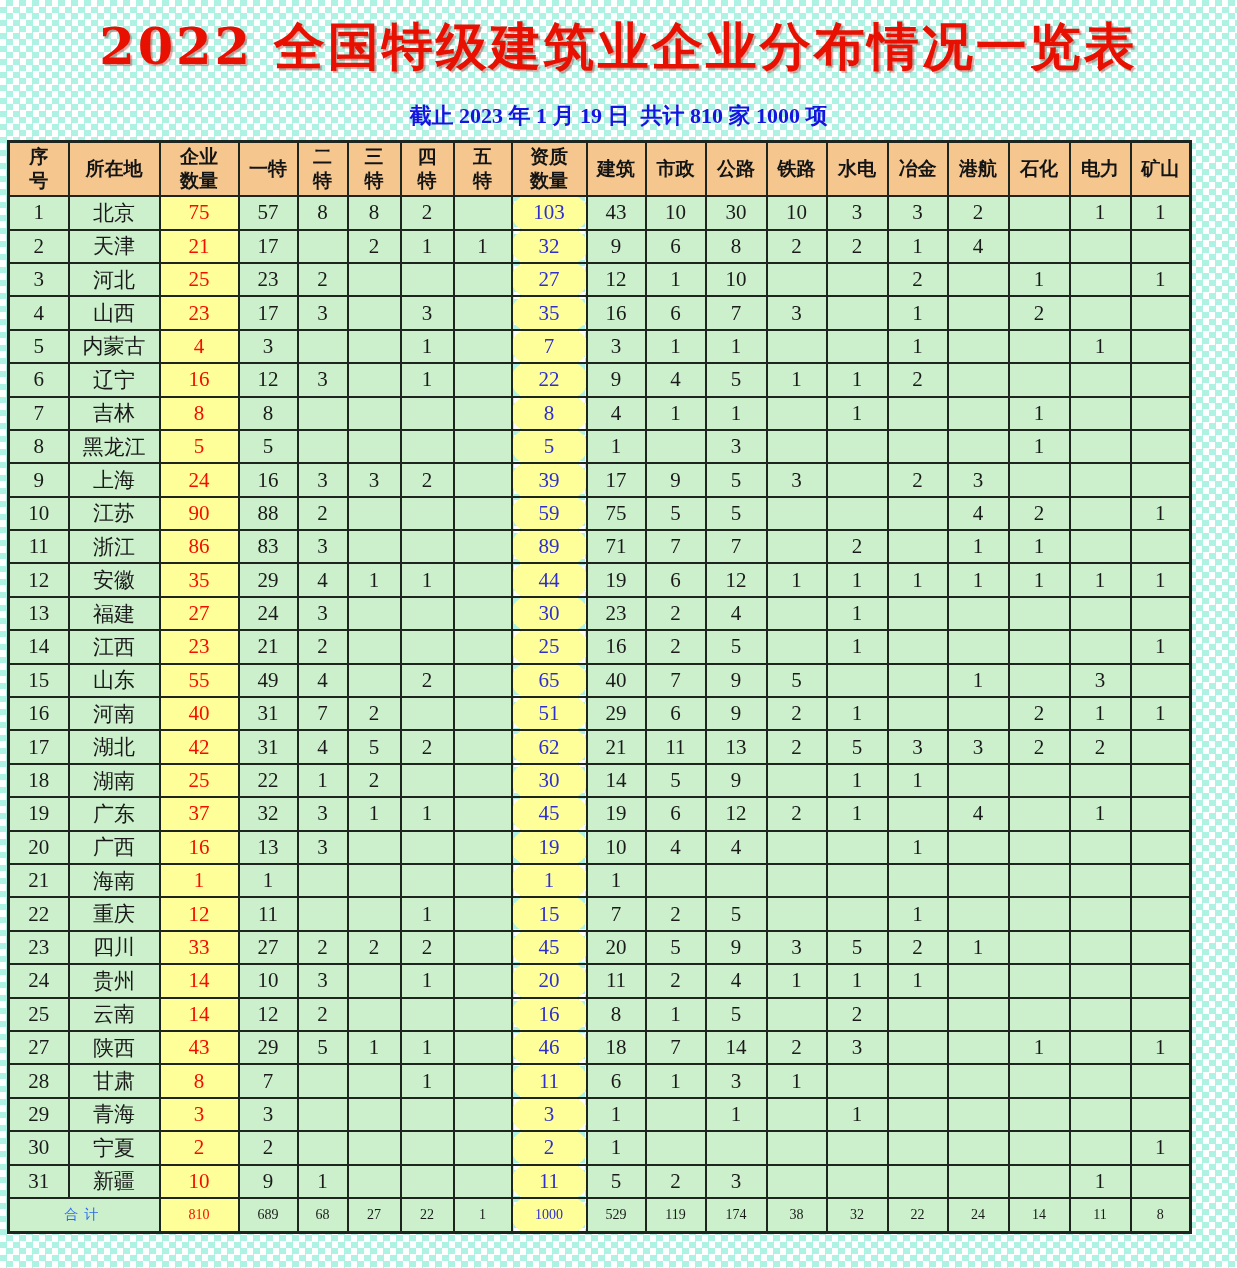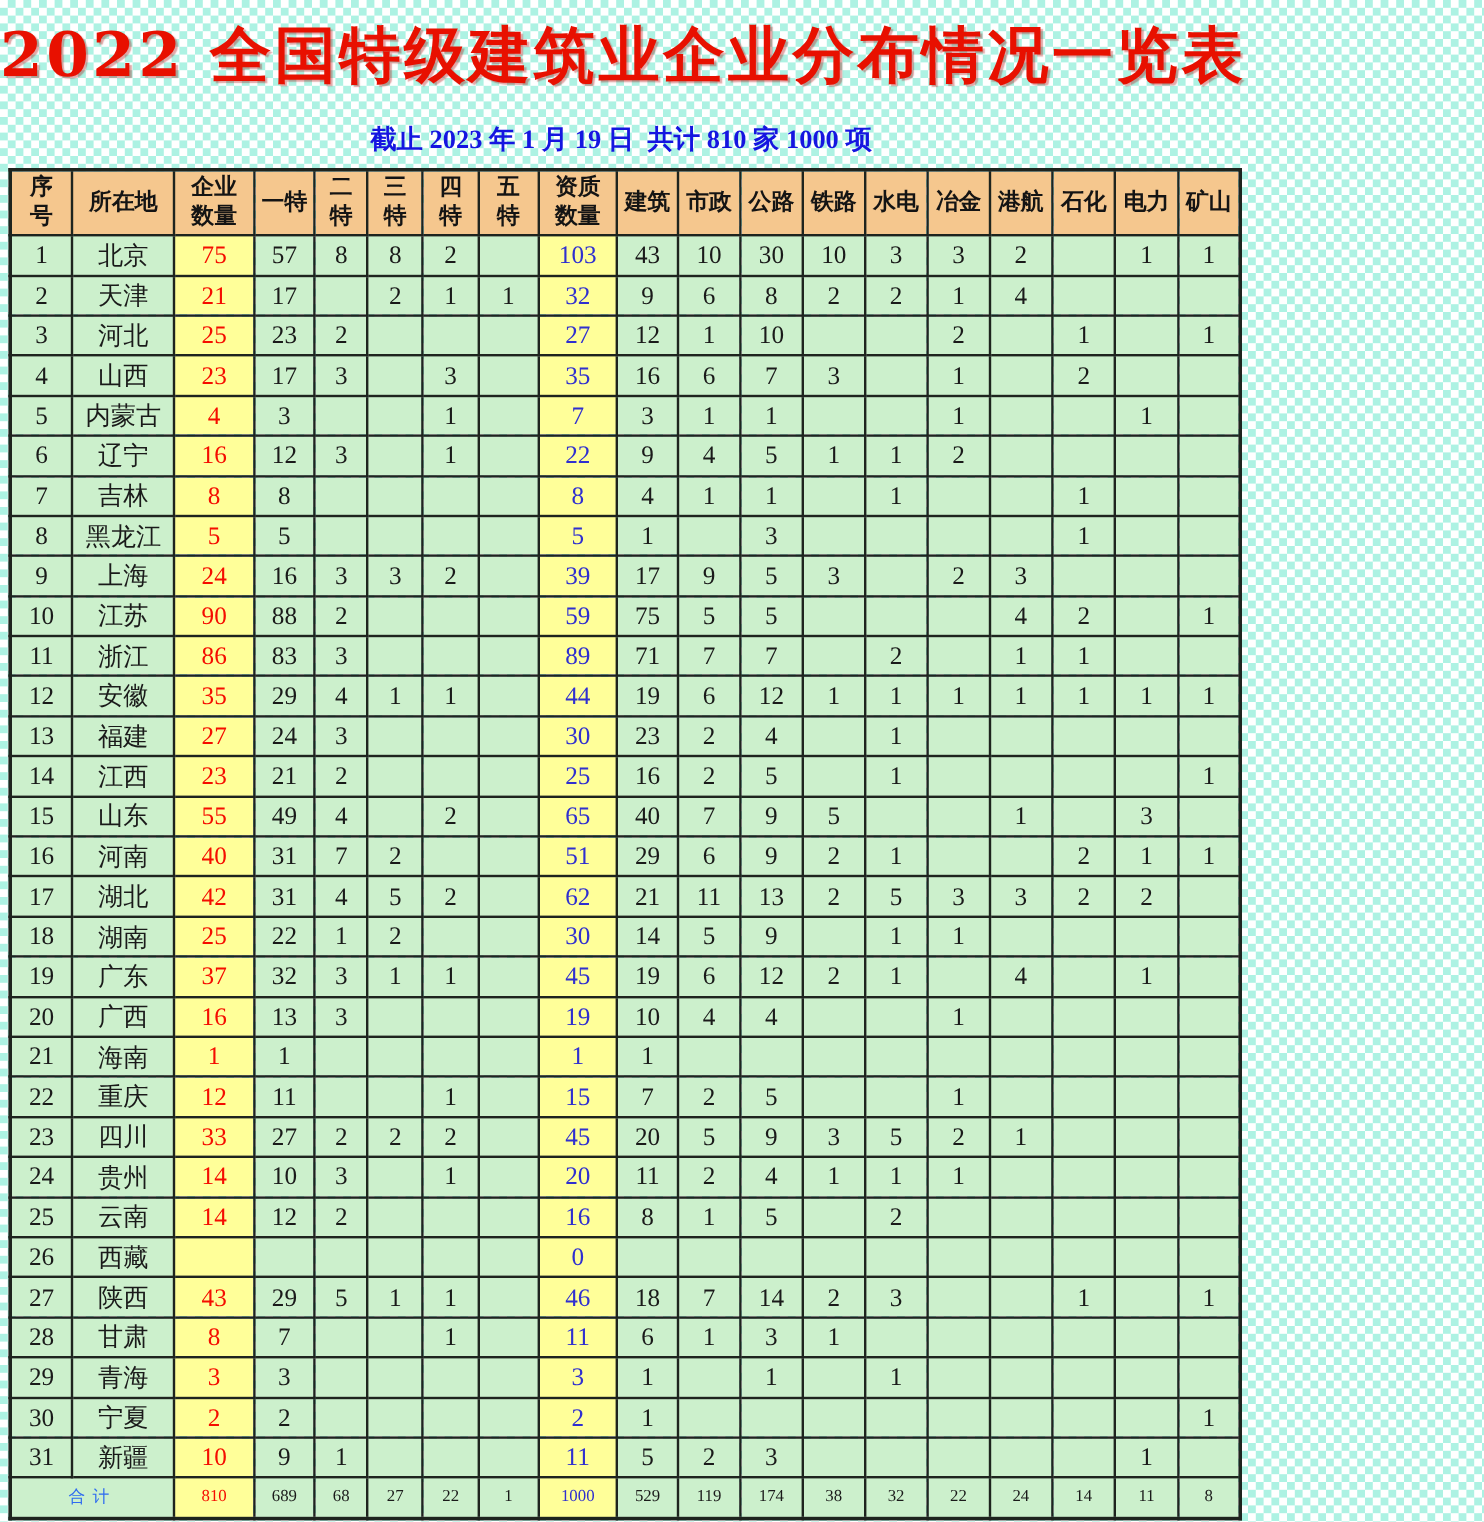--- a/index.html
+++ b/index.html
@@ -10,21 +10,21 @@
     width: 1237px;
     height: 1268px;
     overflow: hidden;
     
     background-color: #ffffff;
     background-image: conic-gradient(var(--bg-aqua, #adf2e3) 25%, #ffffff 25% 50%, var(--bg-aqua, #adf2e3) 50% 75%, #ffffff 75%);
     background-size: 13px 13px;
     font-family: "Liberation Serif", "DejaVu Serif", serif;
   }
   .page {
-    width: 1035px;
+    width: 1237px;
     padding-top: 16px;
     box-sizing: border-box;
   }
   .title {
     margin: 0;
     text-align: center;
     font-family: "DejaVu Serif", "Liberation Serif", serif;
     font-size: 51px;
     line-height: 1.2;
     font-weight: 900;
@@ -67,21 +67,21 @@
     color: #1a1a1a;
     font-size: 21px;
     text-align: center;
     vertical-align: middle;
     height: 31.4px;
     padding: 0;
     white-space: nowrap;
   }
   table.grid td.yellow { background: var(--cell-yellow, #ffff99); }
   table.grid td.red    { color: var(--value-red, #f50d00); }
-  table.grid td.blue   { color: var(--value-blue, #2f2fd0); }
+  table.grid td.blue   { color: var(--value-blue, #2f2fd0); border-radius: 15px; }
   table.grid tr.total-row td {
     height: 32px;
     font-size: 14px;
   }
   table.grid td.total-label {
     color: var(--total-blue, #2e6bf0);
     font-size: 23px;
     letter-spacing: 6px;
   }
 </style>
@@ -664,41 +664,20 @@
           <td>5</td>
           <td></td>
           <td>2</td>
           <td></td>
           <td></td>
           <td></td>
           <td></td>
           <td></td>
         </tr>
         <tr>
-          <td>26</td>
-          <td>西藏</td>
-          <td class="yellow red"></td>
-          <td></td>
-          <td></td>
-          <td></td>
-          <td></td>
-          <td></td>
-          <td class="yellow blue">0</td>
-          <td></td>
-          <td></td>
-          <td></td>
-          <td></td>
-          <td></td>
-          <td></td>
-          <td></td>
-          <td></td>
-          <td></td>
-          <td></td>
-        </tr>
-        <tr>
           <td>27</td>
           <td>陕西</td>
           <td class="yellow red">43</td>
           <td>29</td>
           <td>5</td>
           <td>1</td>
           <td>1</td>
           <td></td>
           <td class="yellow blue">46</td>
           <td>18</td>

